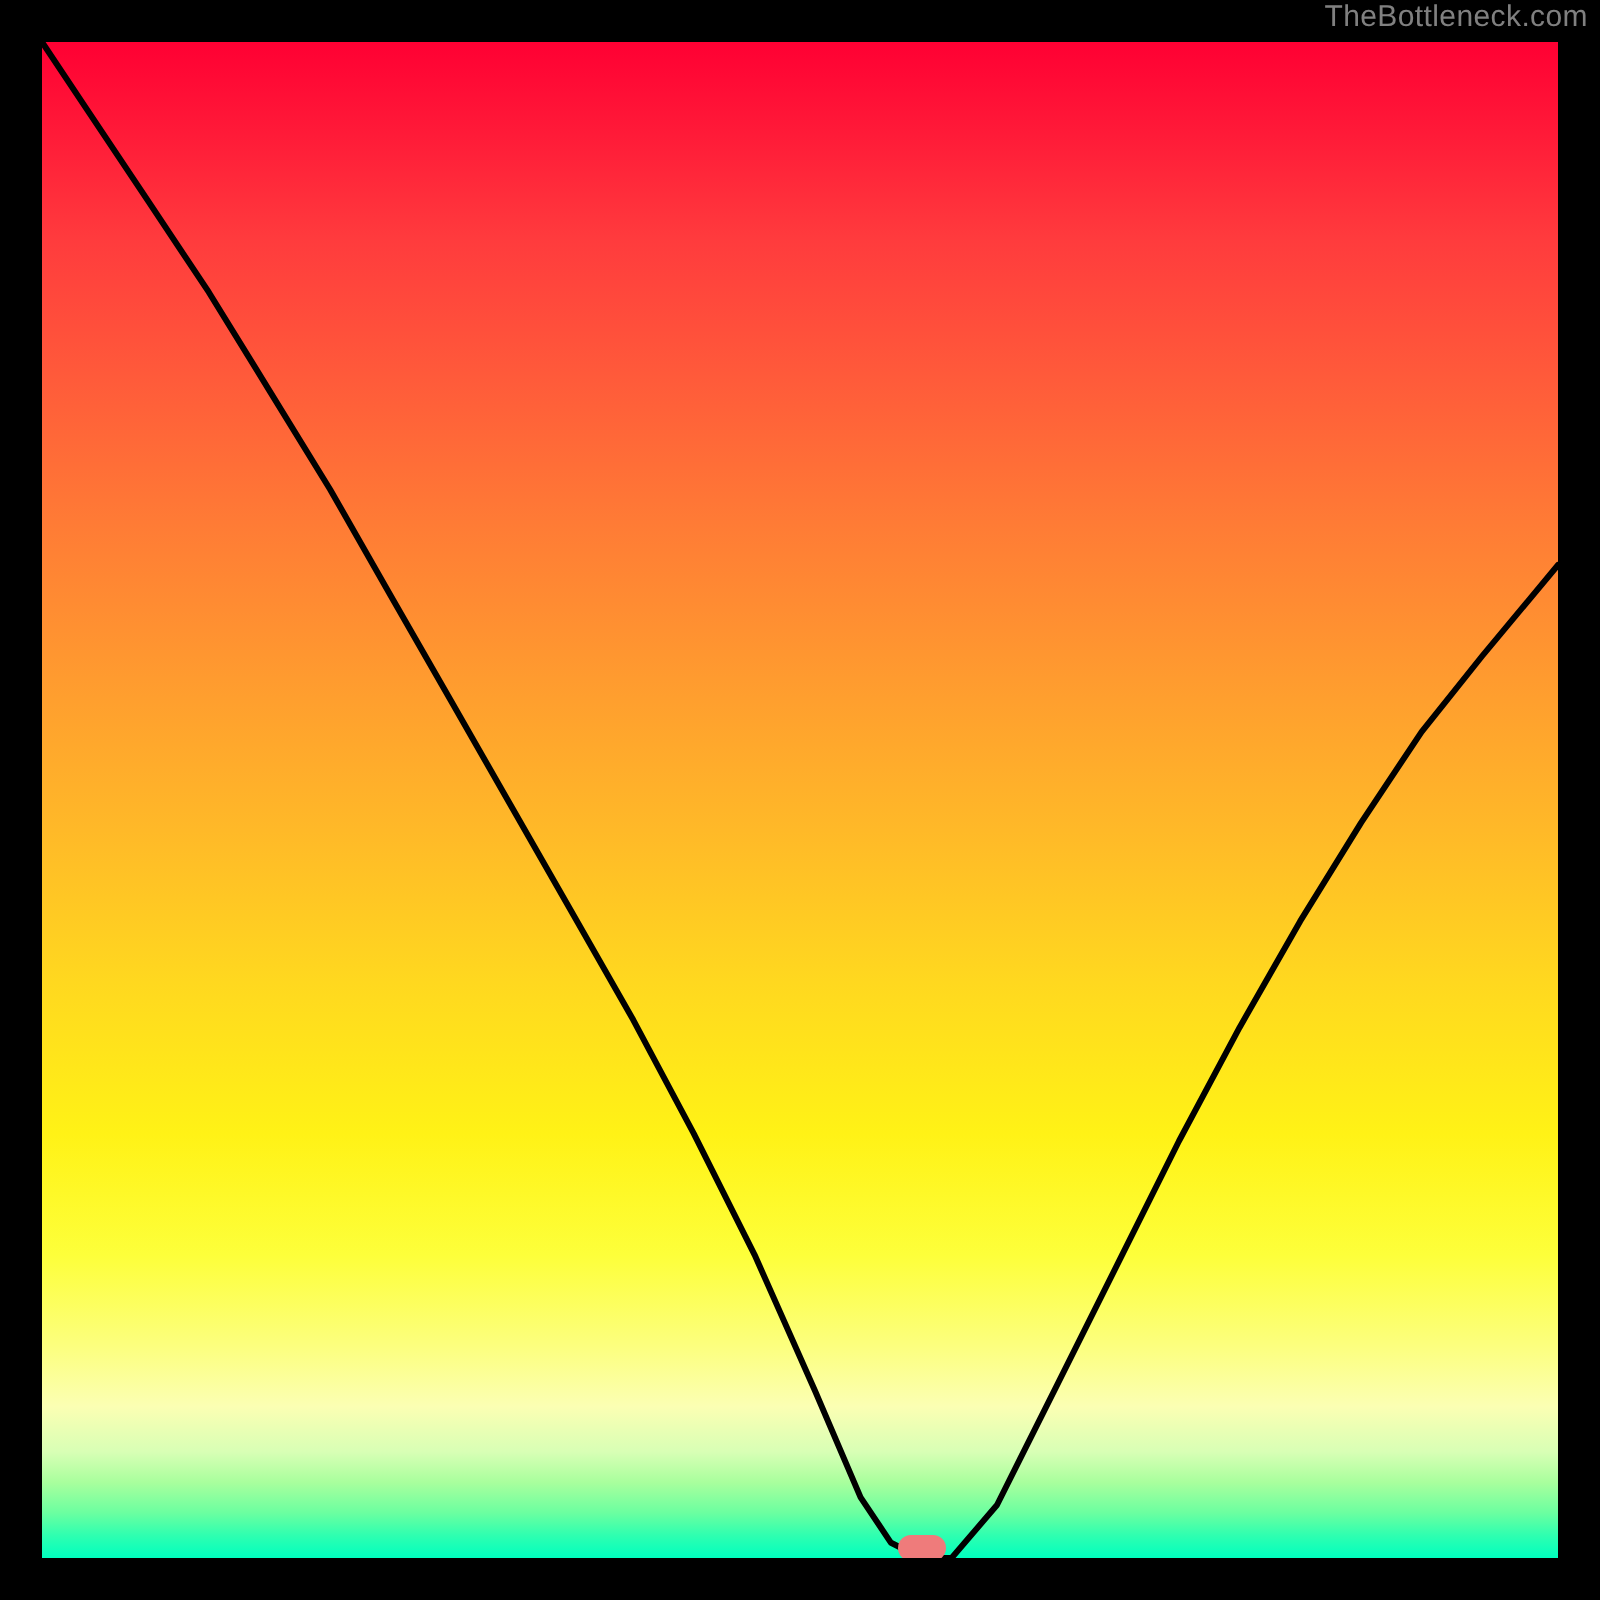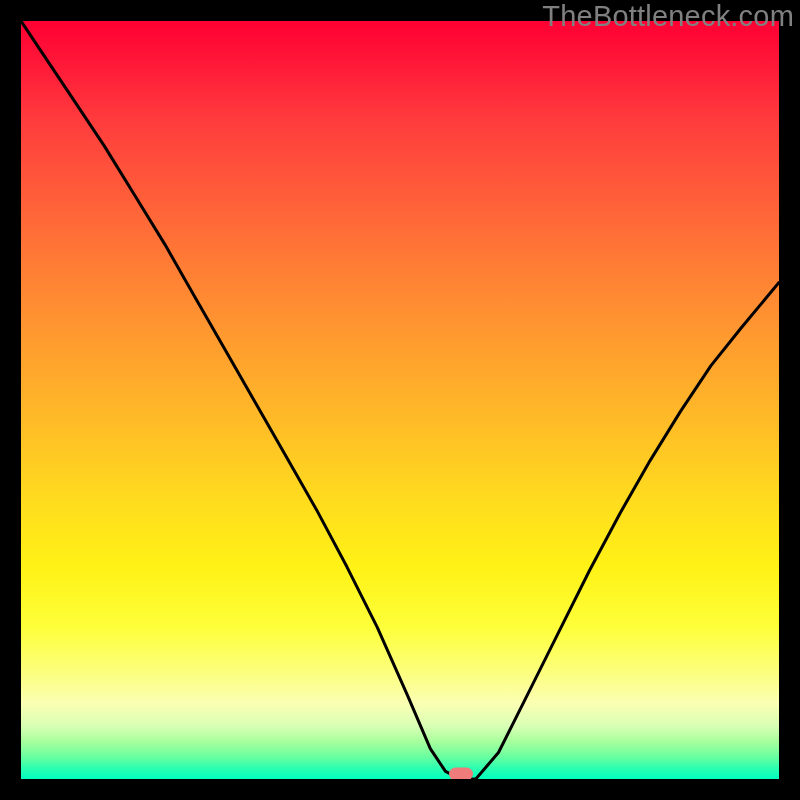--- a/index.html
+++ b/index.html
@@ -59,21 +59,21 @@
     height: 13px;
     background: #ef7b7b;
     border-radius: 7px;
     transform: translate(-50%, -50%);
   }
   .watermark {
     position: absolute;
     top: 0;
     right: 6px;
     color: #808080;
-    font-size: 29px;
+    font-size: 15px;
     font-weight: 500;
     letter-spacing: 0.2px;
   }
 </style>
 </head>
 <body>
 
 <div class="stage">
   <div class="plot-area">
     <div class="gradient-bg"></div>

